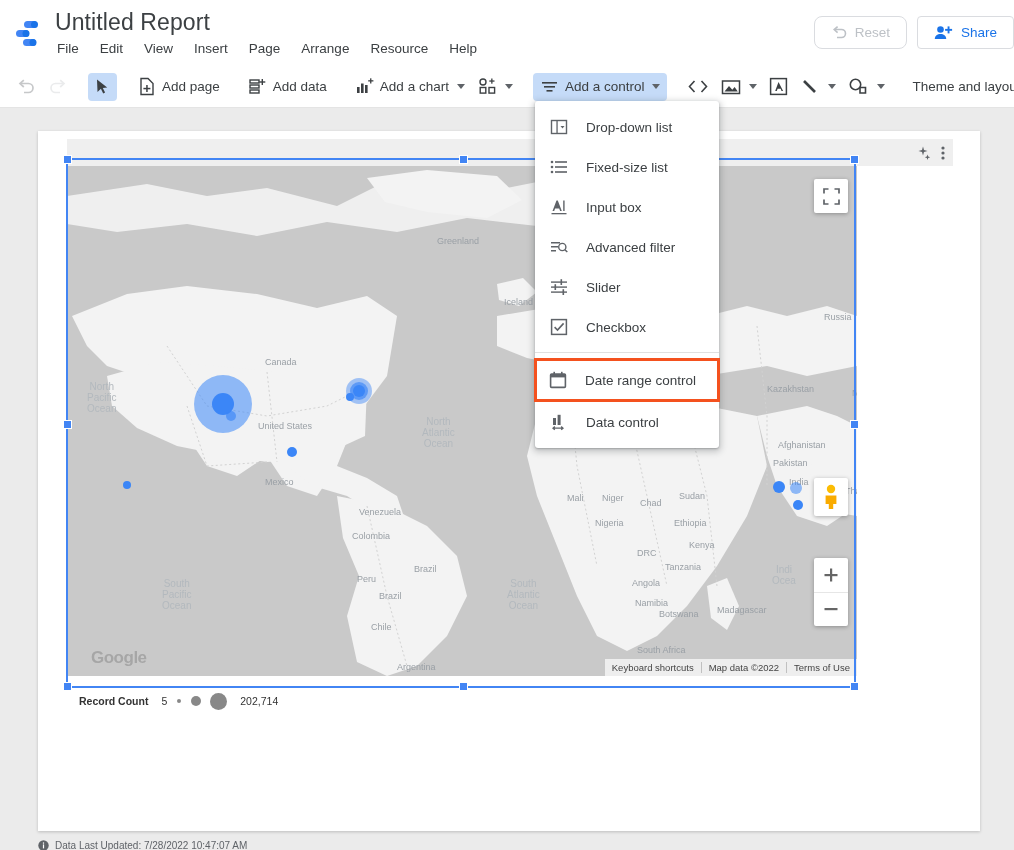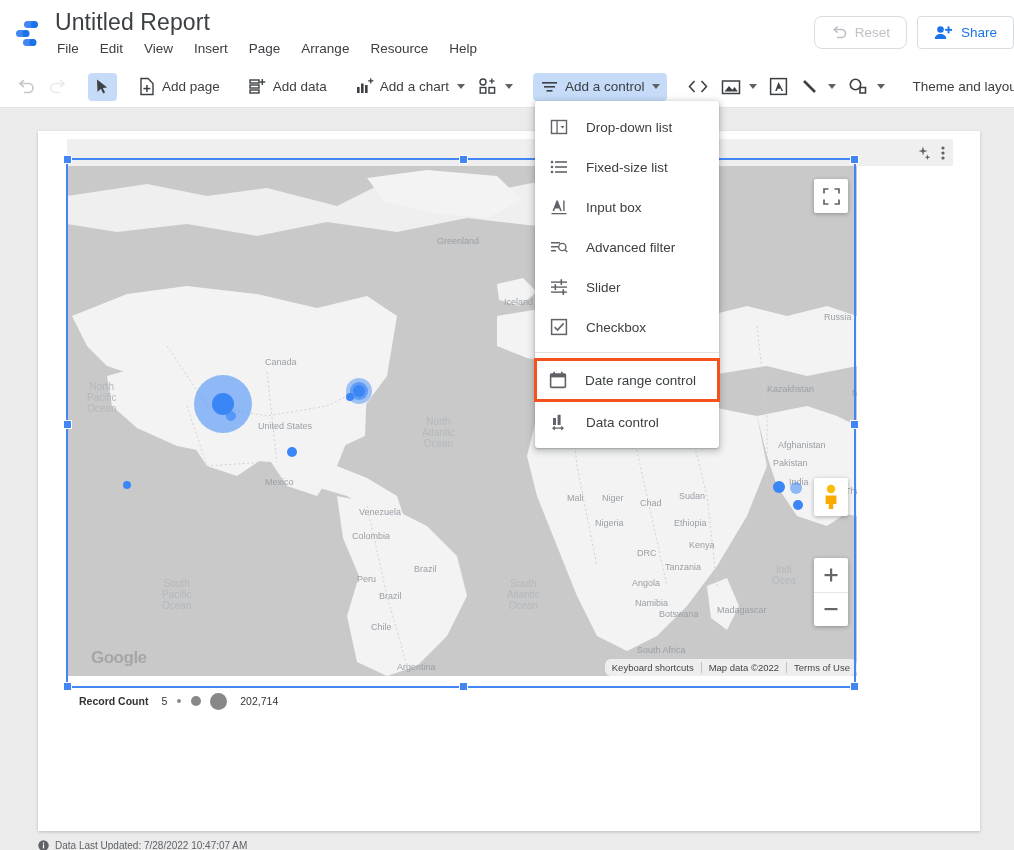--- a/index.html
+++ b/index.html
@@ -116,21 +116,21 @@
   }
   .map-label.ocean { color:#b3b9be; font-size:10px; font-style:normal; line-height:11px; text-align:center;}
   .bubble { position:absolute; border-radius:50%; background:#3b86f7; }
   .ctrl-box {
     position:absolute; background:#fff; border-radius:2px;
     box-shadow:0 1px 4px rgba(0,0,0,.3);
     display:flex; align-items:center; justify-content:center;
   }
   .attrib {
     position:absolute; right:0; bottom:0; display:flex; align-items:center;
-    font-size:9.5px; color:#444; background:rgba(245,245,245,.85);border-radius:6px;
+    font-size:9.5px; color:#444; background:rgba(245,245,245,.85);
   }
   .attrib span { padding:3px 7px; }
   .attrib .sep { width:1px; height:11px; background:#c0c0c0; padding:0; }
   .gwatermark {
     position:absolute; left:24px; bottom:8px;
     font-size:17px; letter-spacing:-.5px; font-weight:600; color:#9e9e9e;
     opacity:.8;
   }
   .footer-note {
     position:absolute; left:38px; top:840px; display:flex; align-items:center; gap:6px;

